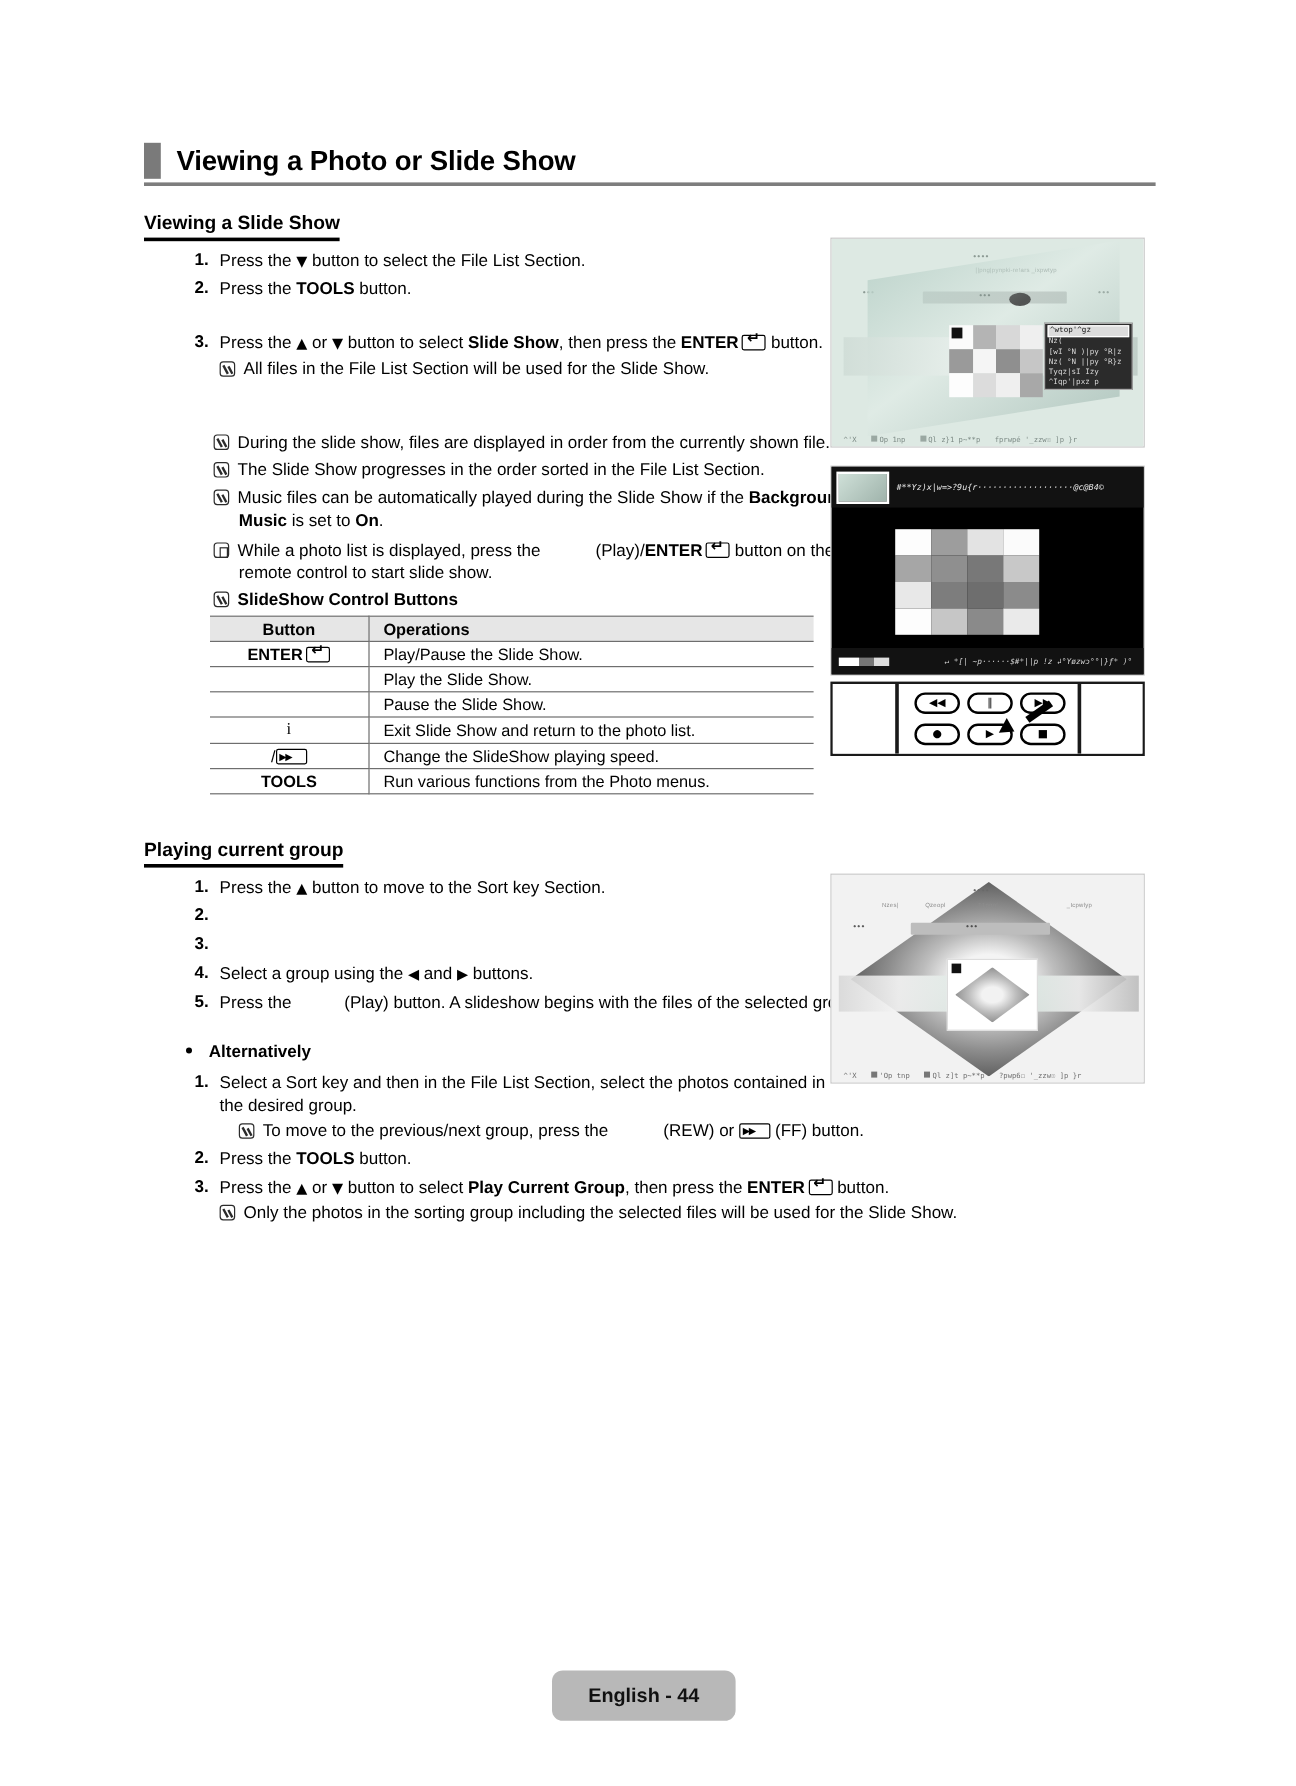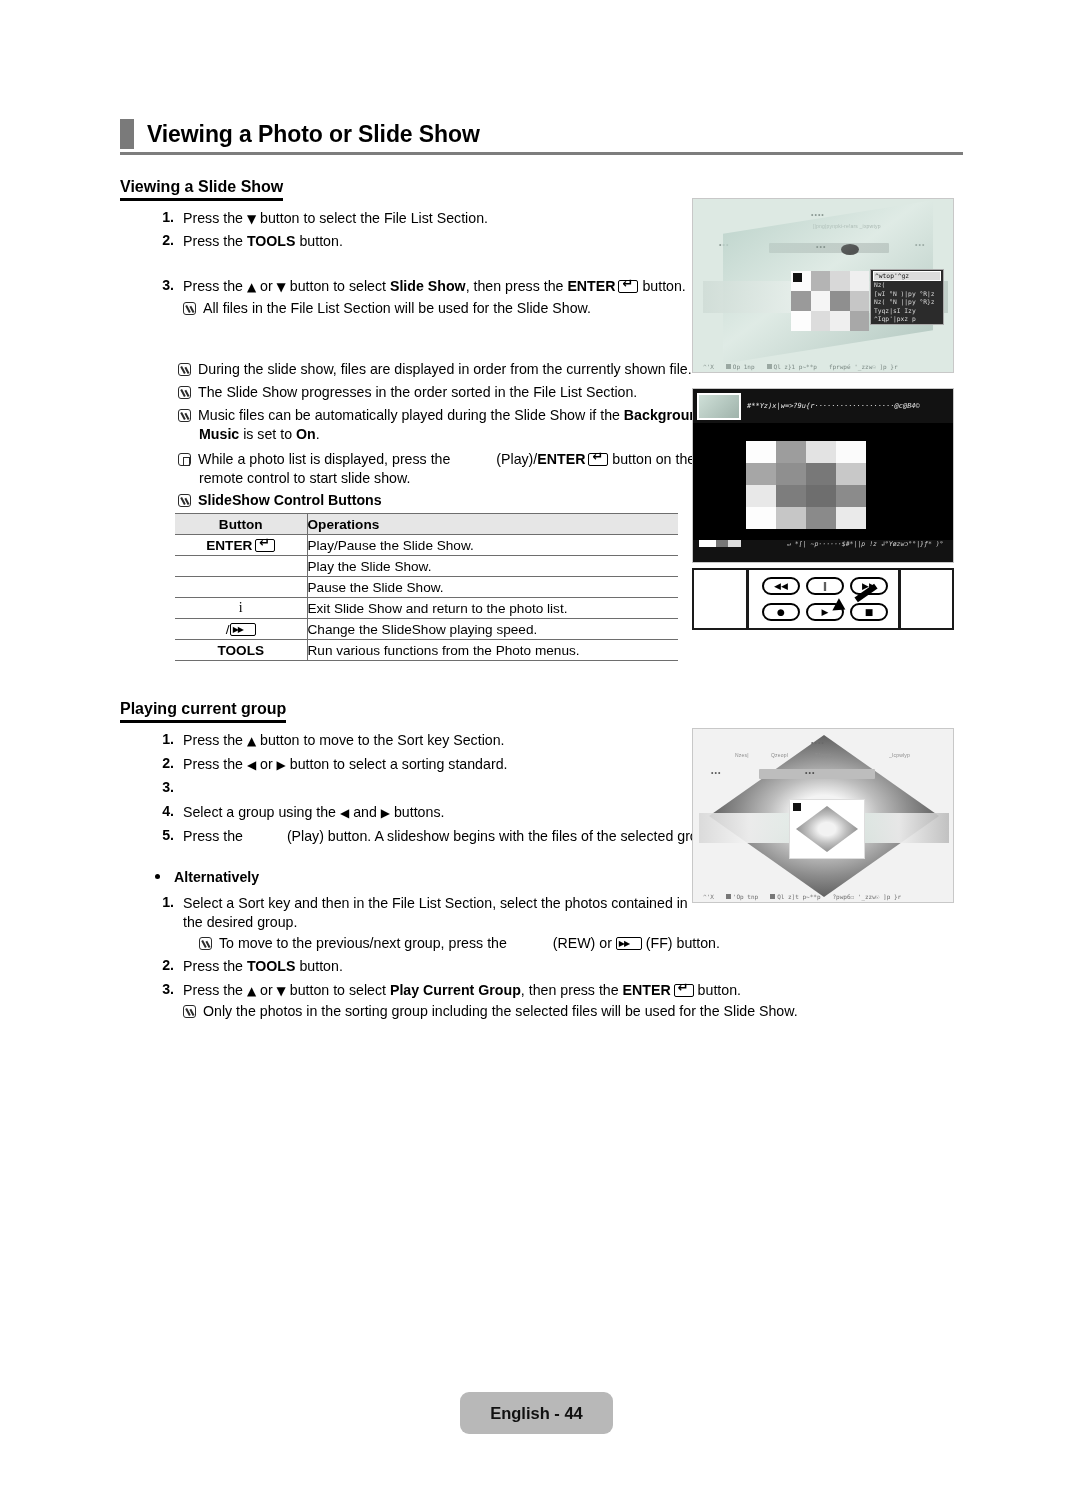--- a/index.html
+++ b/index.html
@@ -85,21 +85,21 @@
   .tbl{
     position:absolute; left:175px; top:513px; width:503px;
     border-collapse:collapse; font-size:13.6px;
   }
   .tbl td, .tbl th{
     border-top:1px solid #6e6e6e; border-bottom:1px solid #6e6e6e;
     padding:2px 6px; height:21px; vertical-align:middle;
   }
   .tbl th{ background:#e6e6e6; font-weight:bold; }
   .tbl .c1{ width:132px; text-align:center; border-right:1px solid #6e6e6e; }
-  .tbl .c2{ text-align:left; padding-left:0; }
+  .tbl .c2{ text-align:left; padding-left:12px; }
   .tbl th.c1{ text-align:center; }
   .tbl th.c2{ text-align:left; }
 
   
   .bullet{ position:absolute; font-size:14.2px; }
   .bullet .dot{ display:inline-block; width:5px; height:5px; border-radius:50%;
       background:#000; vertical-align:3px; margin-right:14px; }
 
   
   .shot{ position:absolute; background:#fff; }
@@ -135,21 +135,21 @@
 
   
   .pv{ position:absolute; inset:0; background:#000;font-style:italic; }
   .pv-top{ position:absolute; left:0; top:0; right:0; height:34px; background:#121212;
            display:flex; align-items:center; padding-left:4px; }
   .pv-thumb{ width:44px; height:27px; background:linear-gradient(135deg,#cfe0d8,#9fb3ab);
              border:2px solid #fff; flex:0 0 auto; }
   .pv-title{ color:#e8e8e8; font-size:7px; margin-left:6px; font-family:"DejaVu Sans Mono", monospace;
              white-space:nowrap; overflow:hidden; }
   .pv-bottom{ position:absolute; left:0; right:0; bottom:0; height:22px; background:#121212;
-              display:flex; padding:0 6px; }
+              display:flex; align-items:center; padding:0 6px; }
   .pv-prog{ width:42px; height:7px; background:linear-gradient(90deg,#fff 0 40%,#777 40% 70%,#ddd 70% 100%); }
   .pv-help{ color:#cfcfcf; font-size:6.5px; margin-left:46px; font-family:"DejaVu Sans Mono", monospace;
             white-space:nowrap; }
   .pv-img{ position:absolute; left:53px; top:52px; width:120px; height:88px; display:grid;
            grid-template-columns:repeat(4,1fr); grid-template-rows:repeat(4,1fr); }
 
   
   .remote{ position:absolute; inset:0; background:#fff; }
   .rem-line{ position:absolute; top:0; bottom:0; width:3px; background:#1a1a1a; }
   .rbtn{
@@ -259,23 +259,20 @@
   </table>
 
   <div class="subhead" id="sh2">Playing current group</div>
 
   <div class="num" style="left:152px; top:731px;">1.</div>
   <div class="bodytxt" style="left:183px; top:731px;">
     <span>Press the </span><span class="arrow">▲</span><span> button to move to the Sort key Section.</span>
   </div>
 
   <div class="num" style="left:152px; top:755px;">2.</div>
-  <div class="bodytxt" style="left:183px; top:755px;">
-    <span>Press the </span><span class="arrow">◀</span><span> or </span><span class="arrow">▶</span><span> button to select a sorting standard.</span>
-  </div>
 
   <div class="num" style="left:152px; top:779px;">3.</div>
 
   <div class="num" style="left:152px; top:803px;">4.</div>
   <div class="bodytxt" style="left:183px; top:803px;">
     <span>Select a group using the </span><span class="arrow">◀</span><span> and </span><span class="arrow">▶</span><span> buttons.</span>
   </div>
 
   <div class="num" style="left:152px; top:827px;">5.</div>
   <div class="bodytxt" style="left:183px; top:827px;">

